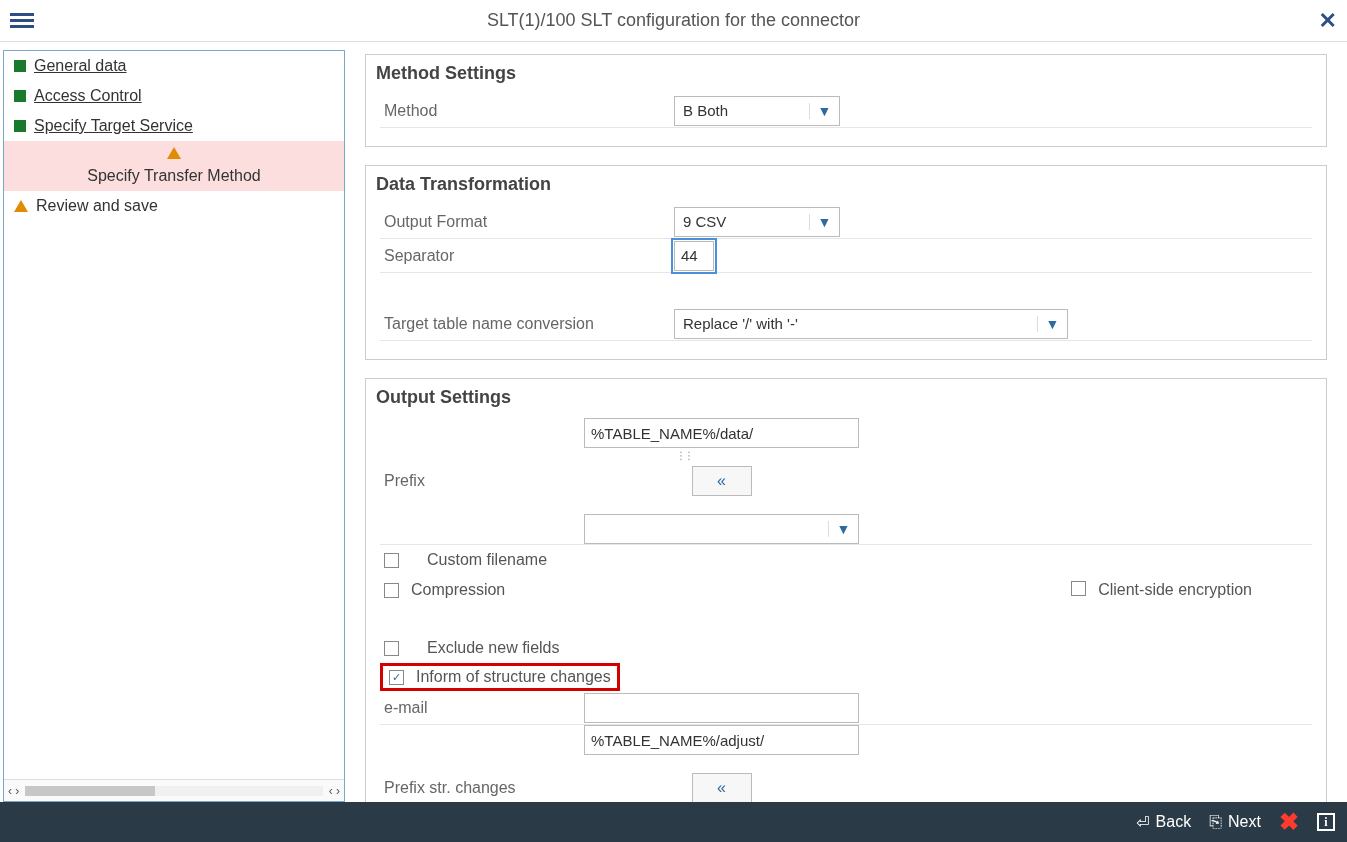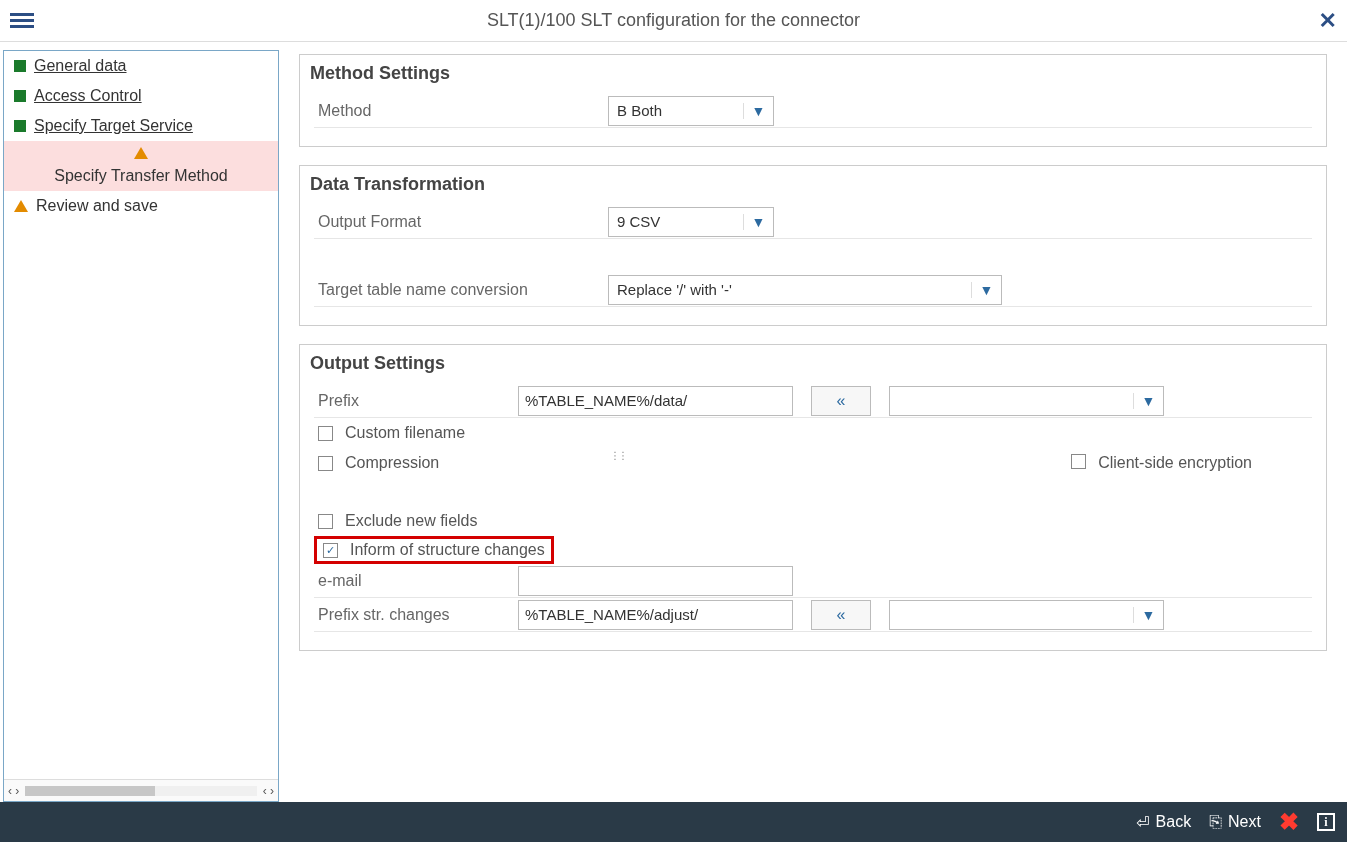--- a/index.html
+++ b/index.html
@@ -3,21 +3,21 @@
 <meta charset="utf-8">
 <style>
   * { box-sizing: border-box; }
   html, body { margin: 0; padding: 0; width: 1347px; height: 842px; font-family: Arial, Helvetica, sans-serif; color:#333; background:#fff; overflow:hidden; }
   .topbar { display:flex; align-items:center; height:42px; border-bottom:1px solid #ddd; padding:0 10px; position:relative;}
   .hamburger { width:24px; height:24px; display:flex; flex-direction:column; justify-content:space-around; cursor:pointer; padding:3px 0;}
   .hamburger span { height:3px; background:#2c4e84; display:block; }
   .title { position:absolute; left:0; right:0; text-align:center; font-size:18px; color:#555; pointer-events:none;}
   .close-top { margin-left:auto; font-size:22px; color:#2c4e84; font-weight:bold; cursor:pointer; z-index:1;}
   .body { display:flex; height:calc(100% - 42px - 40px); }
-  .sidebar { width:276px; border:1px solid #7aa7c7; margin:8px 0 0 3px; display:flex; flex-direction:column; background:#fff;}
+  .sidebar { width:342px; border:1px solid #7aa7c7; margin:8px 0 0 3px; display:flex; flex-direction:column; background:#fff;}
   .nav { flex:1; overflow:auto; }
   .sb-item { display:flex; align-items:center; gap:8px; padding:6px 10px; font-size:16px; cursor:pointer;}
   .sb-item.active { background:#fcdede;flex-direction:column; }
   .sq { width:12px; height:12px; background:#1a7a2b; display:inline-block; }
   .tri { width:0; height:0; border-left:7px solid transparent; border-right:7px solid transparent; border-bottom:12px solid #e38b00; display:inline-block;}
   .sb-item a { text-decoration: underline; color:#333; }
   .sb-item span.label { color:#333; }
   .sb-scroll { height:22px; border-top:1px solid #ddd; display:flex; align-items:center; padding:0 4px; gap:2px; background:#fafafa;}
   .arrows { font-size:12px; color:#555;}
   .track { flex:1; height:10px; background:#f0f0f0; position:relative; margin:0 4px;}
@@ -36,24 +36,24 @@
   .select .val { flex:1; padding:0 8px; font-size:15px; color:#333;}
   .select .chev { width:30px; text-align:center; color:#2c6aa0; border-left:1px solid #ddd; font-size:14px;}
   .select.wide { width:394px;}
   .select.med { width:166px; }
   .select.drop { width:275px; }
   .input { height:30px; border:1px solid #bbb; padding:0 6px; font-size:15px; color:#333;}
   .input.focus { outline:2px solid #4a90d9; outline-offset:1px; width:40px;}
   .input.lg { width:275px;}
   .btn { height:30px; min-width:60px; border:1px solid #bbb; background:#f7f7f7; display:flex; align-items:center; justify-content:center; cursor:pointer; font-size:16px; color:#2c6aa0;}
   .checkbox { width:15px; height:15px; border:1px solid #888; display:inline-flex; align-items:center; justify-content:center; font-size:11px; color:#2c6aa0; background:#fff; cursor:pointer;}
-  .chk-row { display:flex; align-items:center; gap:12px; padding:6px 4px;}
+  .chk-row { display:flex; align-items:center; gap:28px; padding:6px 4px;}
   .chk-label { font-size:16px; color:#555;}
   .highlight-box { border:3px solid #d40000; padding:2px 6px; display:inline-flex; align-items:center; gap:12px;}
-  .col-gap { display:flex; gap:18px; align-items:center; }
+  .col-gap { display:flex; gap:18px; align-items:center;flex-direction:column; }
   .footer { height:40px; background:#2a3a47; display:flex; align-items:center; justify-content:flex-end; padding:0 12px; gap:18px; color:#fff;}
   .footer .fbtn { display:flex; align-items:center; gap:6px; font-size:16px; cursor:pointer;}
   .footer .icon-sq { width:18px; height:18px; border:2px solid #fff; display:inline-flex; align-items:center; justify-content:center; font-size:12px; font-family:serif; font-weight:bold;}
   .footer .x { color:#ff3b30; font-size:24px; font-weight:bold;}
   .spacer-row { border:none; padding-top:24px;}
 </style>
 </head>
 <body>
 
 <div class="topbar">
@@ -117,20 +117,24 @@
 
     <div class="panel">
       <h2>Data Transformation</h2>
       <div class="content">
         <div class="row">
           <div class="lbl">Output Format</div>
           <div class="select med">
             <div class="val">9 CSV</div>
             <div class="chev">▼</div>
           </div>
+        </div>
+        <div class="row">
+          <div class="lbl">Separator</div>
+          <input class="input focus" value="44" style="">
         </div>
         <div class="row noborder spacer-row"></div>
         <div class="row">
           <div class="lbl">Target table name conversion</div>
           <div class="select wide">
             <div class="val">Replace '/' with '-'</div>
             <div class="chev">▼</div>
           </div>
         </div>
       </div>

